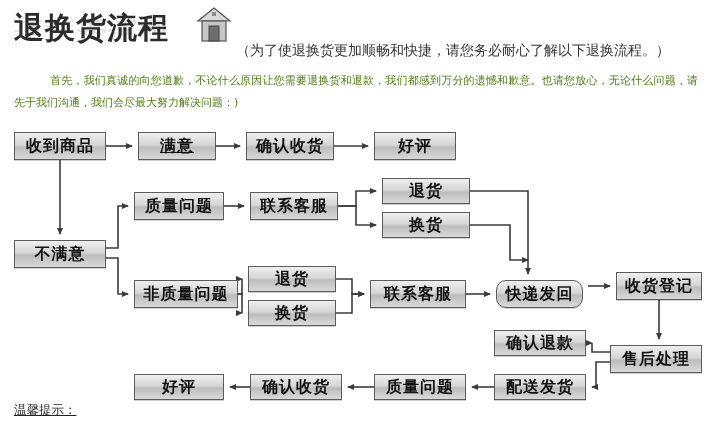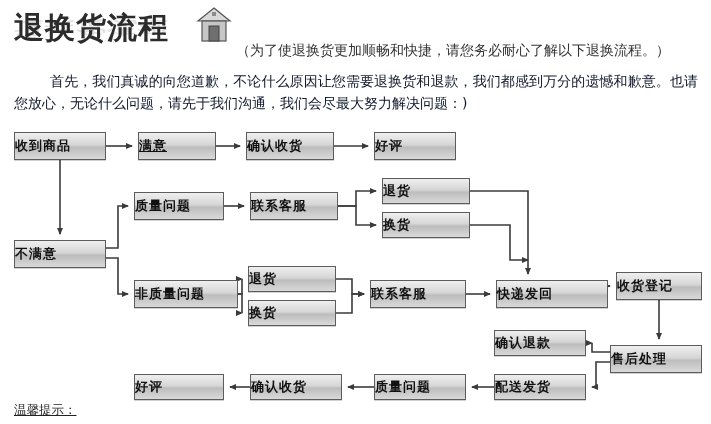--- a/index.html
+++ b/index.html
@@ -34,40 +34,40 @@
     position:absolute;left:196px;top:6px;width:36px;height:40px;
   }
   .subtitle{
     position:absolute;left:236px;top:42px;
     font-size:14px;color:#333;
     white-space:nowrap;
   }
 
   .para{
     position:absolute;left:14px;top:70px;width:684px;
-    font-size:14px;color:#0f172a;line-height:22px;
+    font-size:11px;color:#4d7c0f;line-height:22px;
     text-align:justify;
   }
   .para .indent{display:inline-block;width:36px;}
 
   .footer-note{
     position:absolute;left:14px;top:402px;
     font-size:12.5px;color:#222;text-decoration:underline;
   }
 
   
   .box{
     position:absolute;
     box-sizing:border-box;
     border:1px solid #5c5c5c;
     background:linear-gradient(to bottom,#efefef 0%,#d6d6d6 45%,#bdbdbd 55%,#d9d9d9 100%);
     color:#111;
-    font-size:13px;
+    font-size:16px;
     font-weight:bold;
-    display:flex;align-items:center;
+    display:flex;align-items:center;justify-content:center;
     letter-spacing:1px;
     box-shadow:0 1px 0 rgba(0,0,0,.18);
   }
 
   
   svg.lines{position:absolute;left:0;top:0;width:711px;height:424px;pointer-events:none;}
 </style>
 </head>
 <body>
 
@@ -176,21 +176,21 @@
       </div>
       <div class="box" style="left: 248px; top: 266px; width: 88px; height: 26px;">
         <span>退货</span>
       </div>
       <div class="box" style="left: 248px; top: 300px; width: 88px; height: 26px;">
         <span>换货</span>
       </div>
       <div class="box" style="left: 370px; top: 280px; width: 96px; height: 28px;">
         <span>联系客服</span>
       </div>
-      <div class="box" style="left: 496px; top: 280px; width: 112px; height: 28px;">
+      <div class="box" style="left: 496px; top: 280px; width: 87px; height: 28px; border-radius: 10px;">
         <span>快递发回</span>
       </div>
       <div class="box" style="left: 616px; top: 272px; width: 86px; height: 28px;">
         <span>收货登记</span>
       </div>
       <div class="box" style="left: 494px; top: 330px; width: 92px; height: 26px;">
         <span>确认退款</span>
       </div>
       <div class="box" style="left: 610px; top: 345px; width: 92px; height: 28px;">
         <span>售后处理</span>

